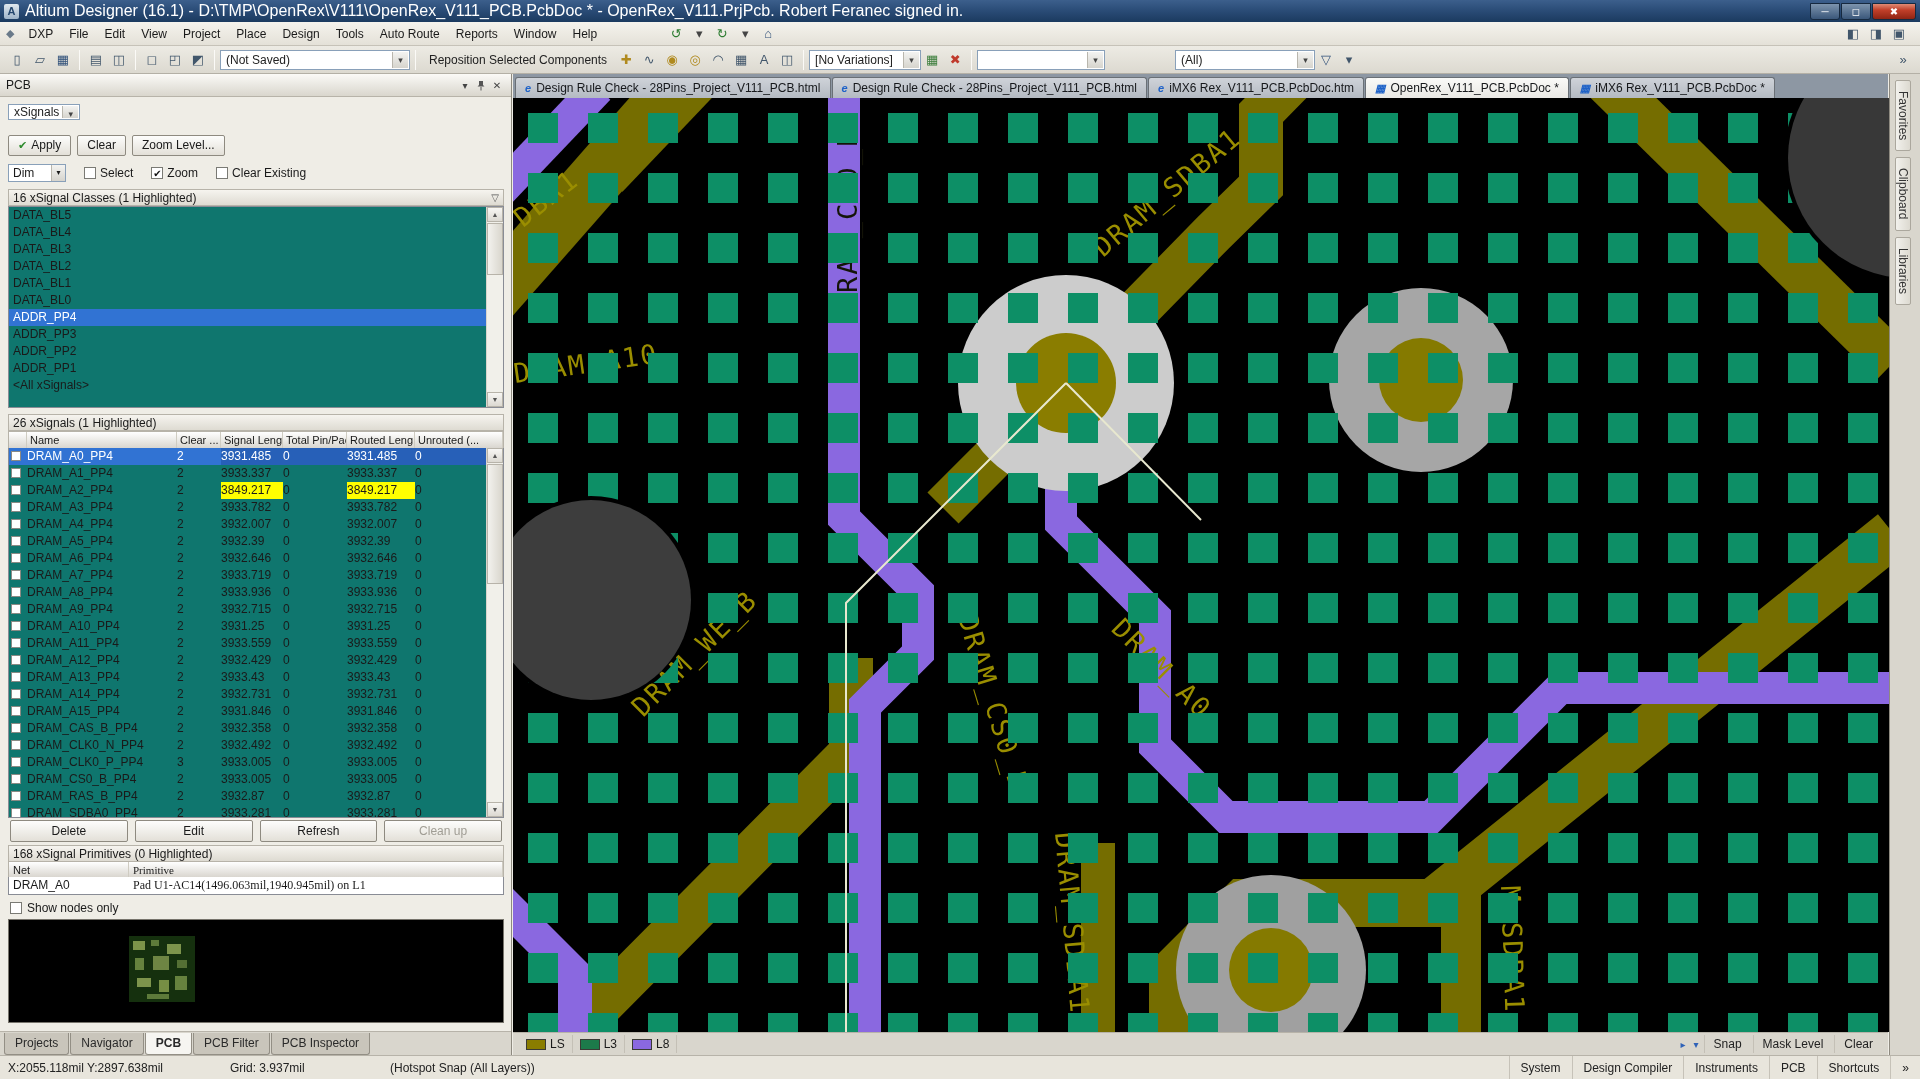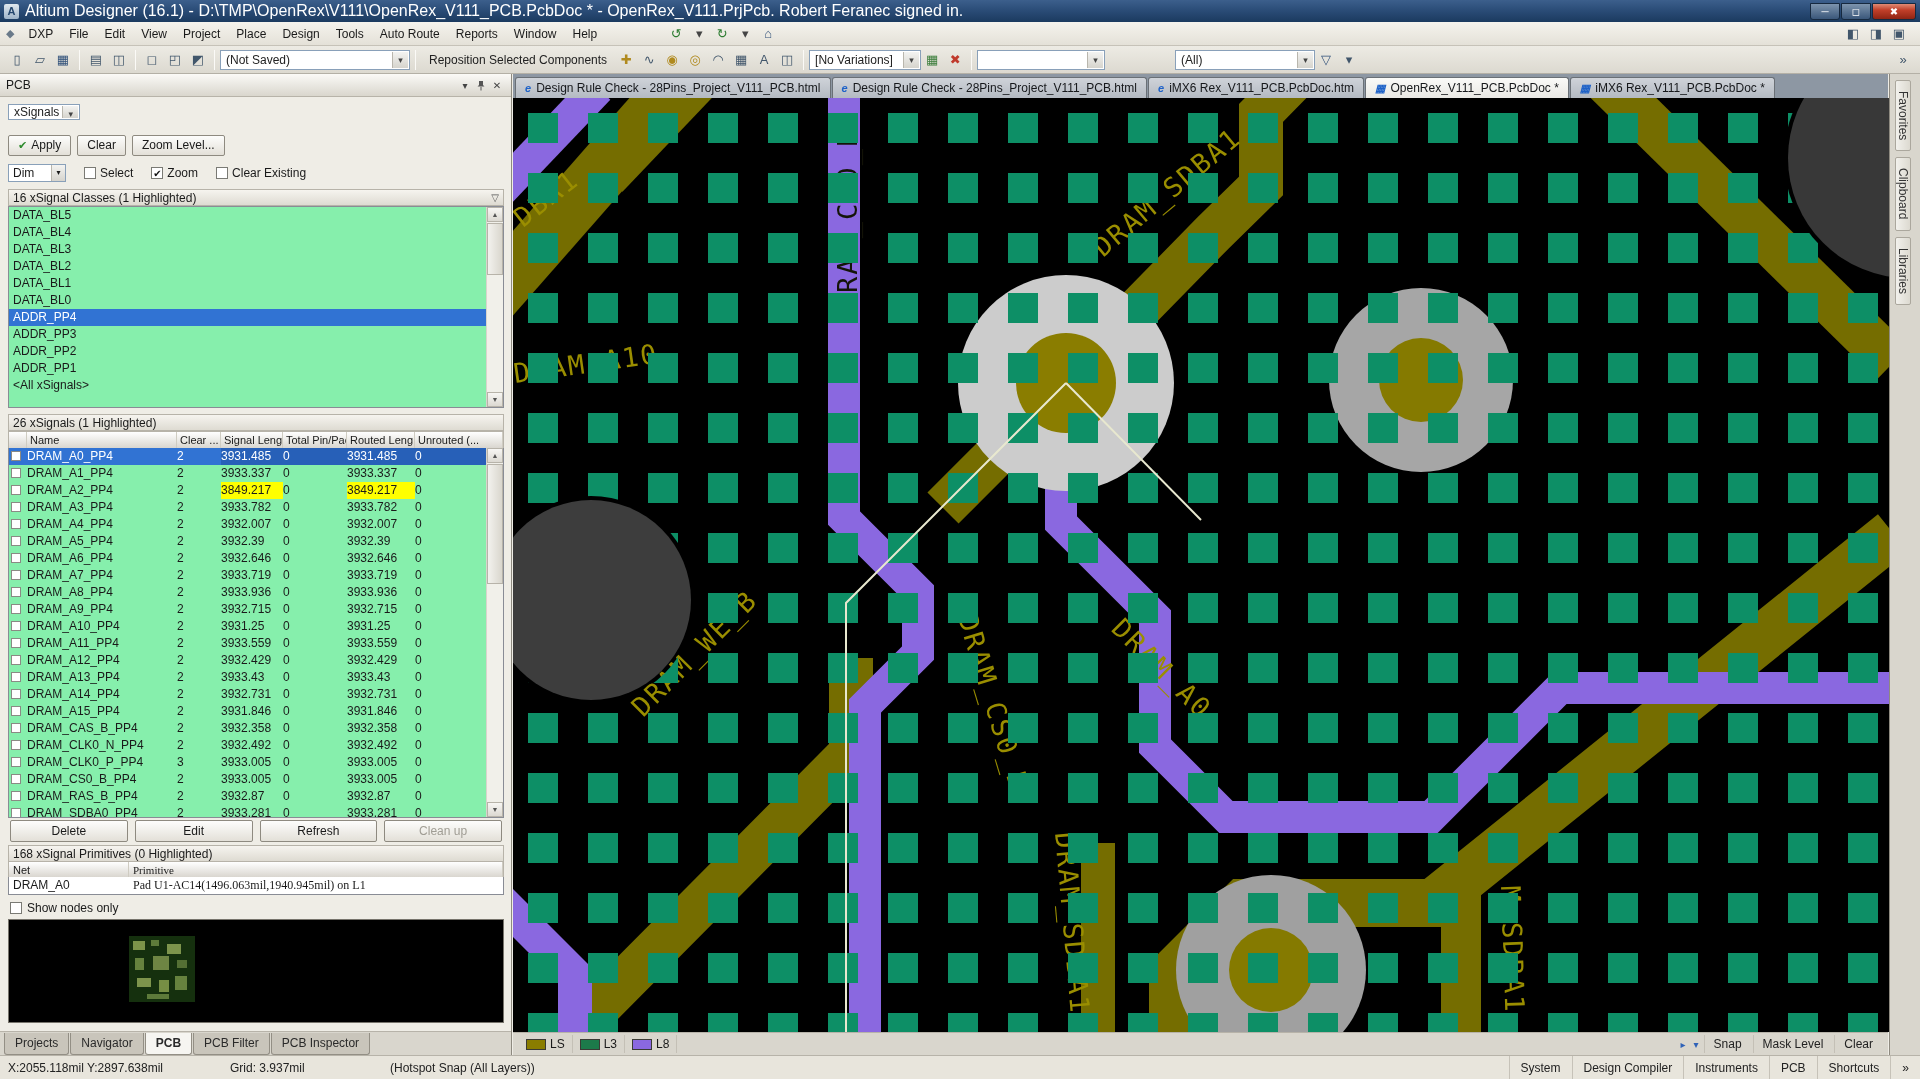--- a/index.html
+++ b/index.html
@@ -66,21 +66,21 @@
     font-size:12px; line-height:16px; padding:0 16px 0 4px; }
   .mini-combo .arr { position:absolute; right:0; top:0; bottom:0; width:14px; text-align:center;
     background:linear-gradient(#f3f3f1,#d6d4cd); border-left:1px solid #b9b6ad; font-size:8px; line-height:16px; }
   .chk { display:flex; align-items:center; gap:4px; font-size:12px; margin-left:8px; }
   .box { width:12px; height:12px; background:#fff; border:1px solid #7a7a74; font-size:10px; line-height:11px; text-align:center; color:#111; }
 
   .group-hdr { position:absolute; left:8px; right:7px; height:17px; background:linear-gradient(#f6f4ef,#dedbd2);
     border:1px solid #b7b3a9; font-size:12px; padding:0 4px; display:flex; align-items:center; }
   .group-hdr .gh-t { flex:1; }
 
-  .listbox { position:absolute; left:8px; right:7px; background:#86efac; border:1px solid #898c95; overflow:hidden; }
+  .listbox { position:absolute; left:8px; right:7px; background:#0f766e; border:1px solid #898c95; overflow:hidden; }
   .crow { height:17px; line-height:17px; padding-left:4px; font-size:12px; white-space:nowrap; }
   .crow.selected { background:#3173d3; color:#fff; }
 
   .vsb { position:absolute; top:0; right:0; bottom:0; width:17px; background:#f1f0ea; border-left:1px solid #d8d5cc; }
   .vsb .sb-btn { height:15px; background:linear-gradient(#f7f6f3,#dcd9d2); border:1px solid #b7b3a9;
     font-size:7px; text-align:center; line-height:13px; color:#555; }
   .vsb .sb-btn.bottom { position:absolute; bottom:0; left:0; right:0; }
   .vsb .thumb { position:absolute; left:0; right:0; background:linear-gradient(90deg,#f3f2ee,#d9d6cd); border:1px solid #b7b3a9; }
 
   .colhdr { position:absolute; left:8px; right:7px; height:17px; display:flex; background:#fff; border:1px solid #b7b3a9; border-bottom:0; }

